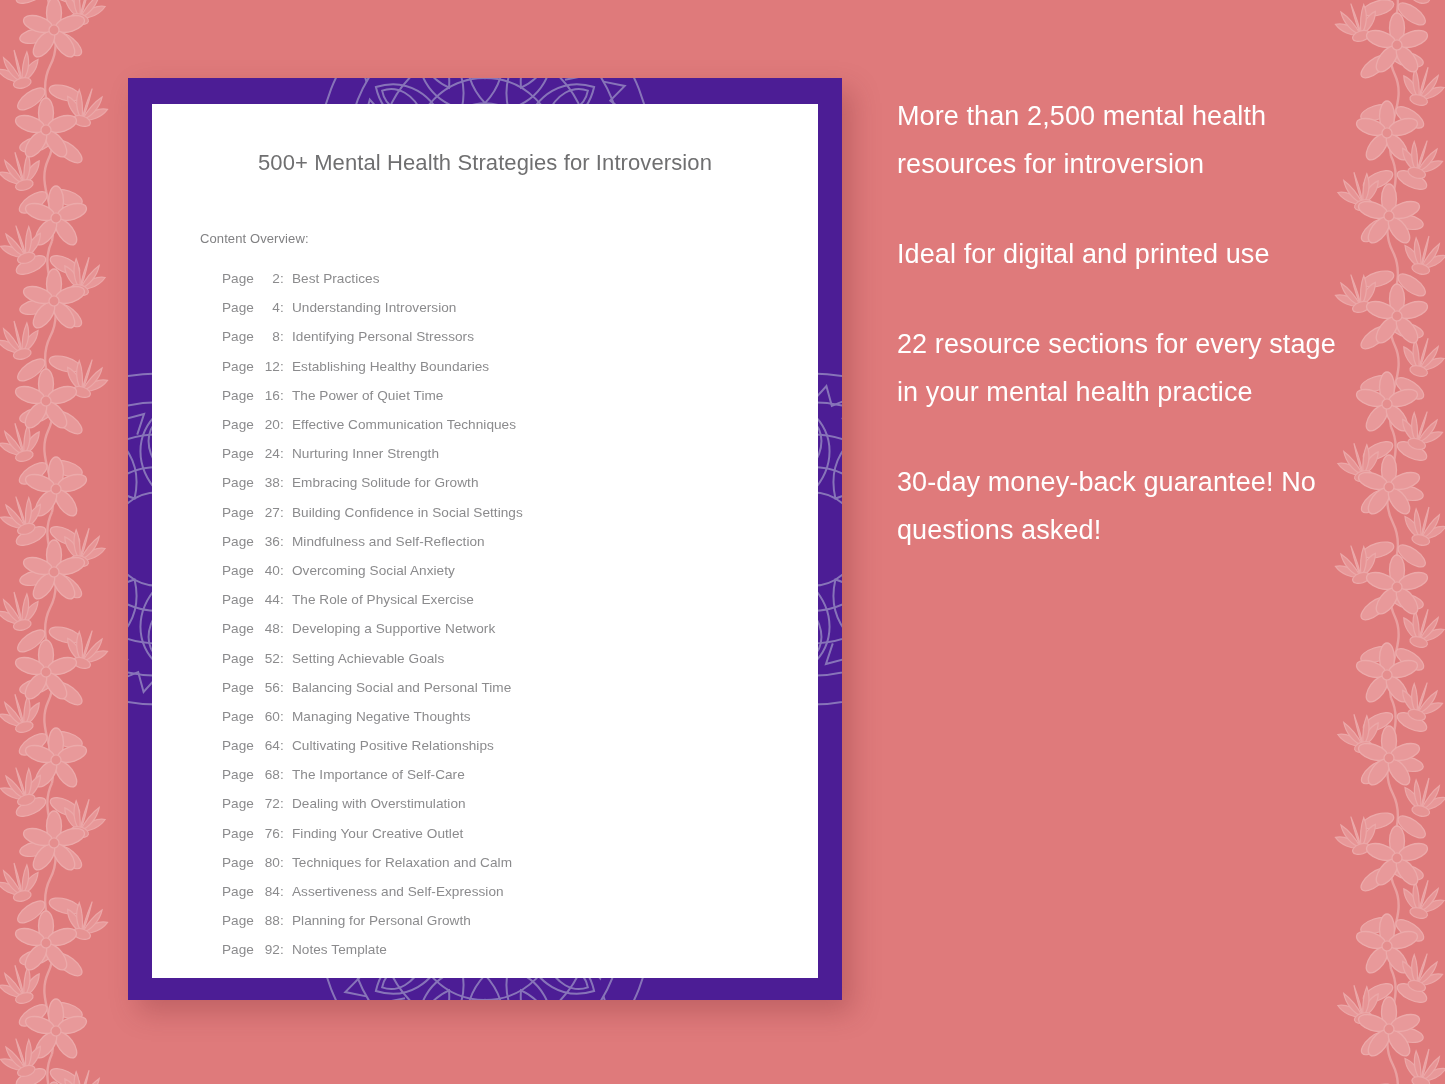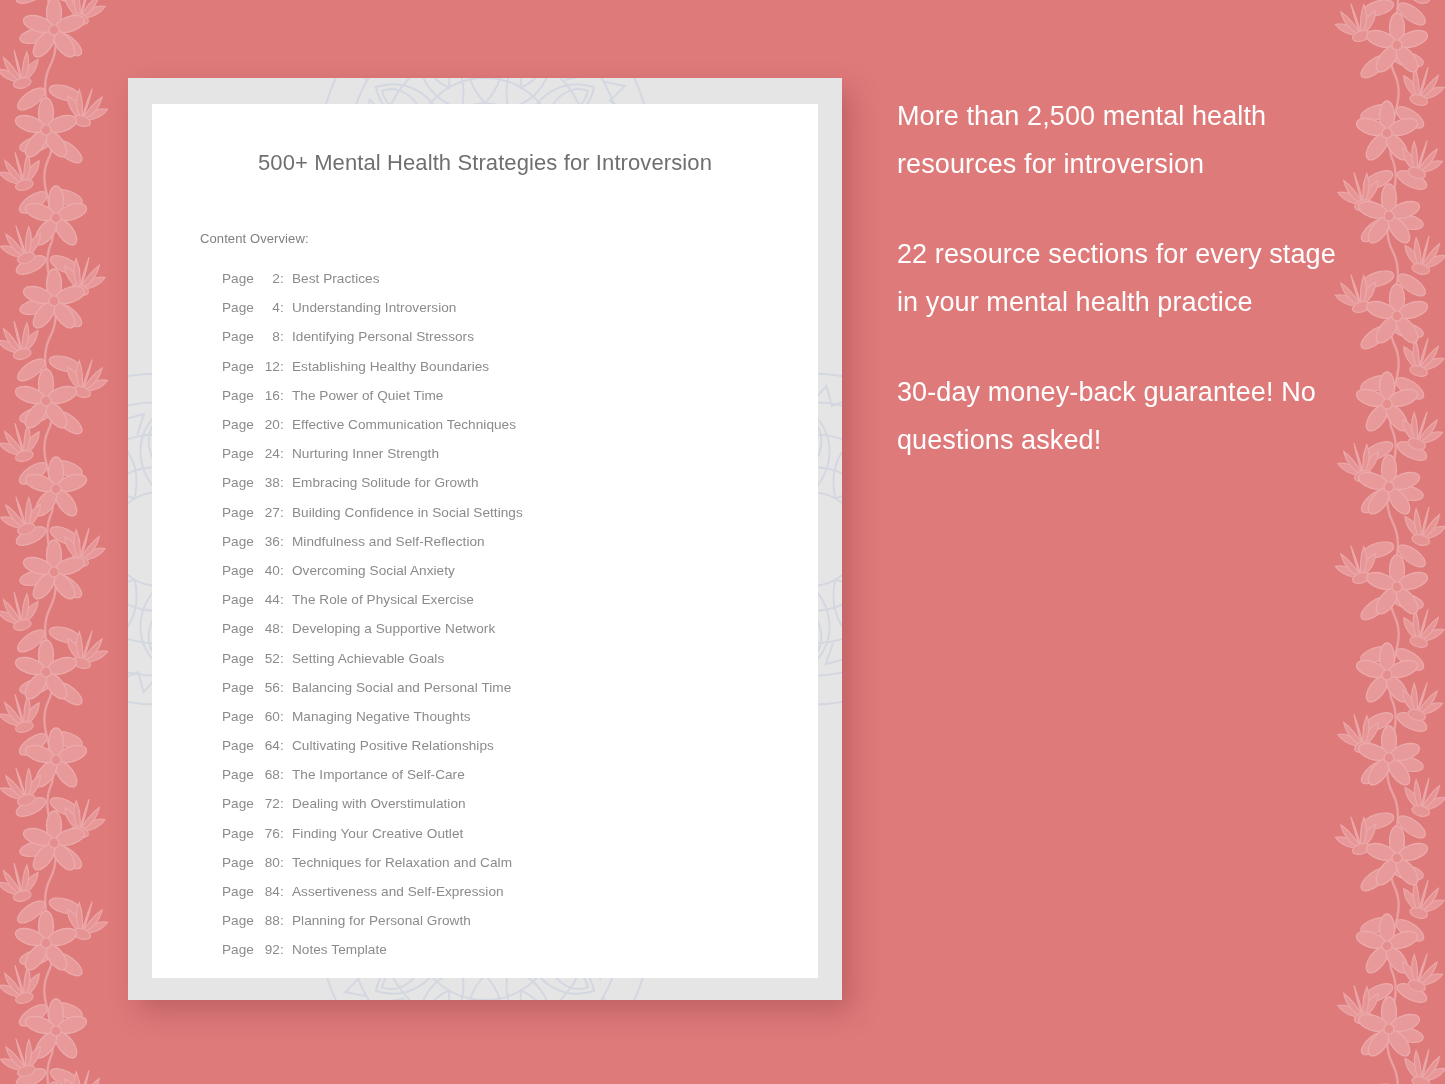--- a/index.html
+++ b/index.html
@@ -25,21 +25,21 @@
     opacity:.55;
   }
   .vine.left  { left:-8px; }
   .vine.right { right:-6px; transform:scaleX(-1); }
 
   
   .doc-card {
     position:absolute;
     left:128px; top:78px;
     width:714px; height:922px;
-    background:#e5e5e5;
+    background:#4c1d95;
     box-shadow:10px 12px 26px rgba(120,40,45,.30);
     overflow:hidden;
   }
 
   .mandala {
     position:absolute;
     pointer-events:none;
     opacity:.50;
   }
   .mandala.top    { top:-108px; left:50%; transform:translateX(-50%); }
@@ -413,15 +413,16 @@
           <span class="toc-num">92</span>
           <span class="toc-colon">:</span>
           <span class="toc-title">Notes Template</span>
         </li>
       </ul>
   </div>
 </div>
 
 <div class="promo" id="promo-list">
     <p class="promo-item">More than 2,500 mental health resources for introversion</p>
+    <p class="promo-item">Ideal for digital and printed use</p>
     <p class="promo-item">22 resource sections for every stage in your mental health practice</p>
     <p class="promo-item">30-day money-back guarantee! No questions asked!</p>
   </div>
 
 </body></html>

